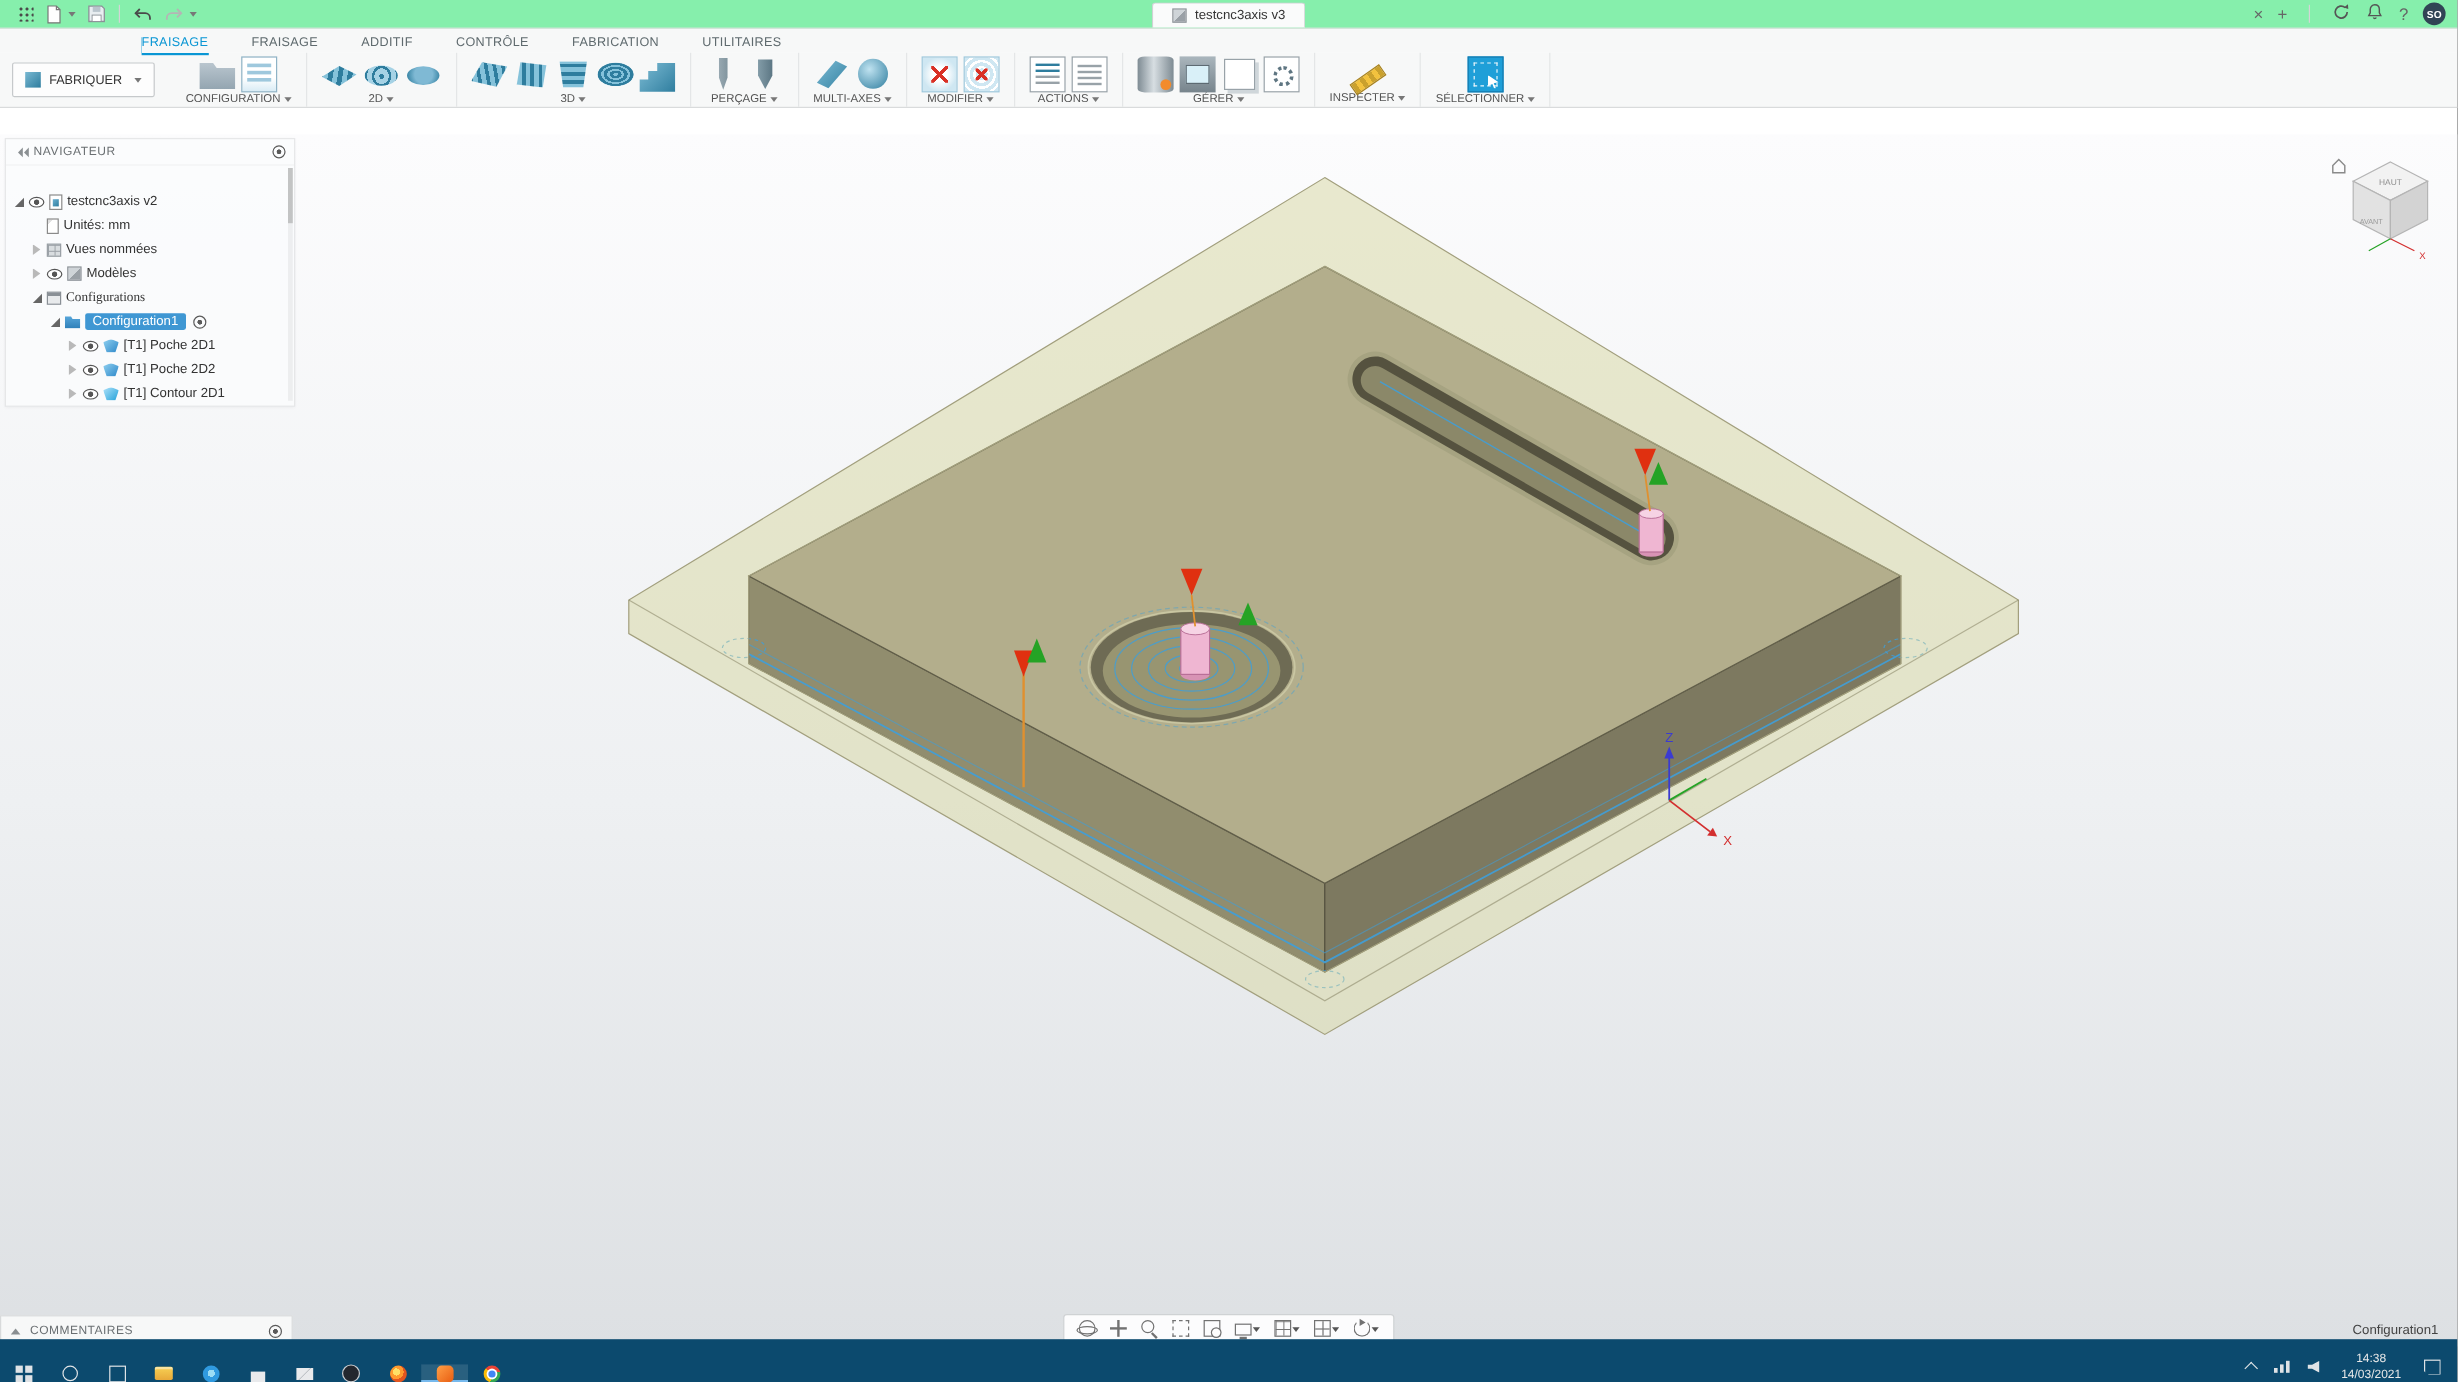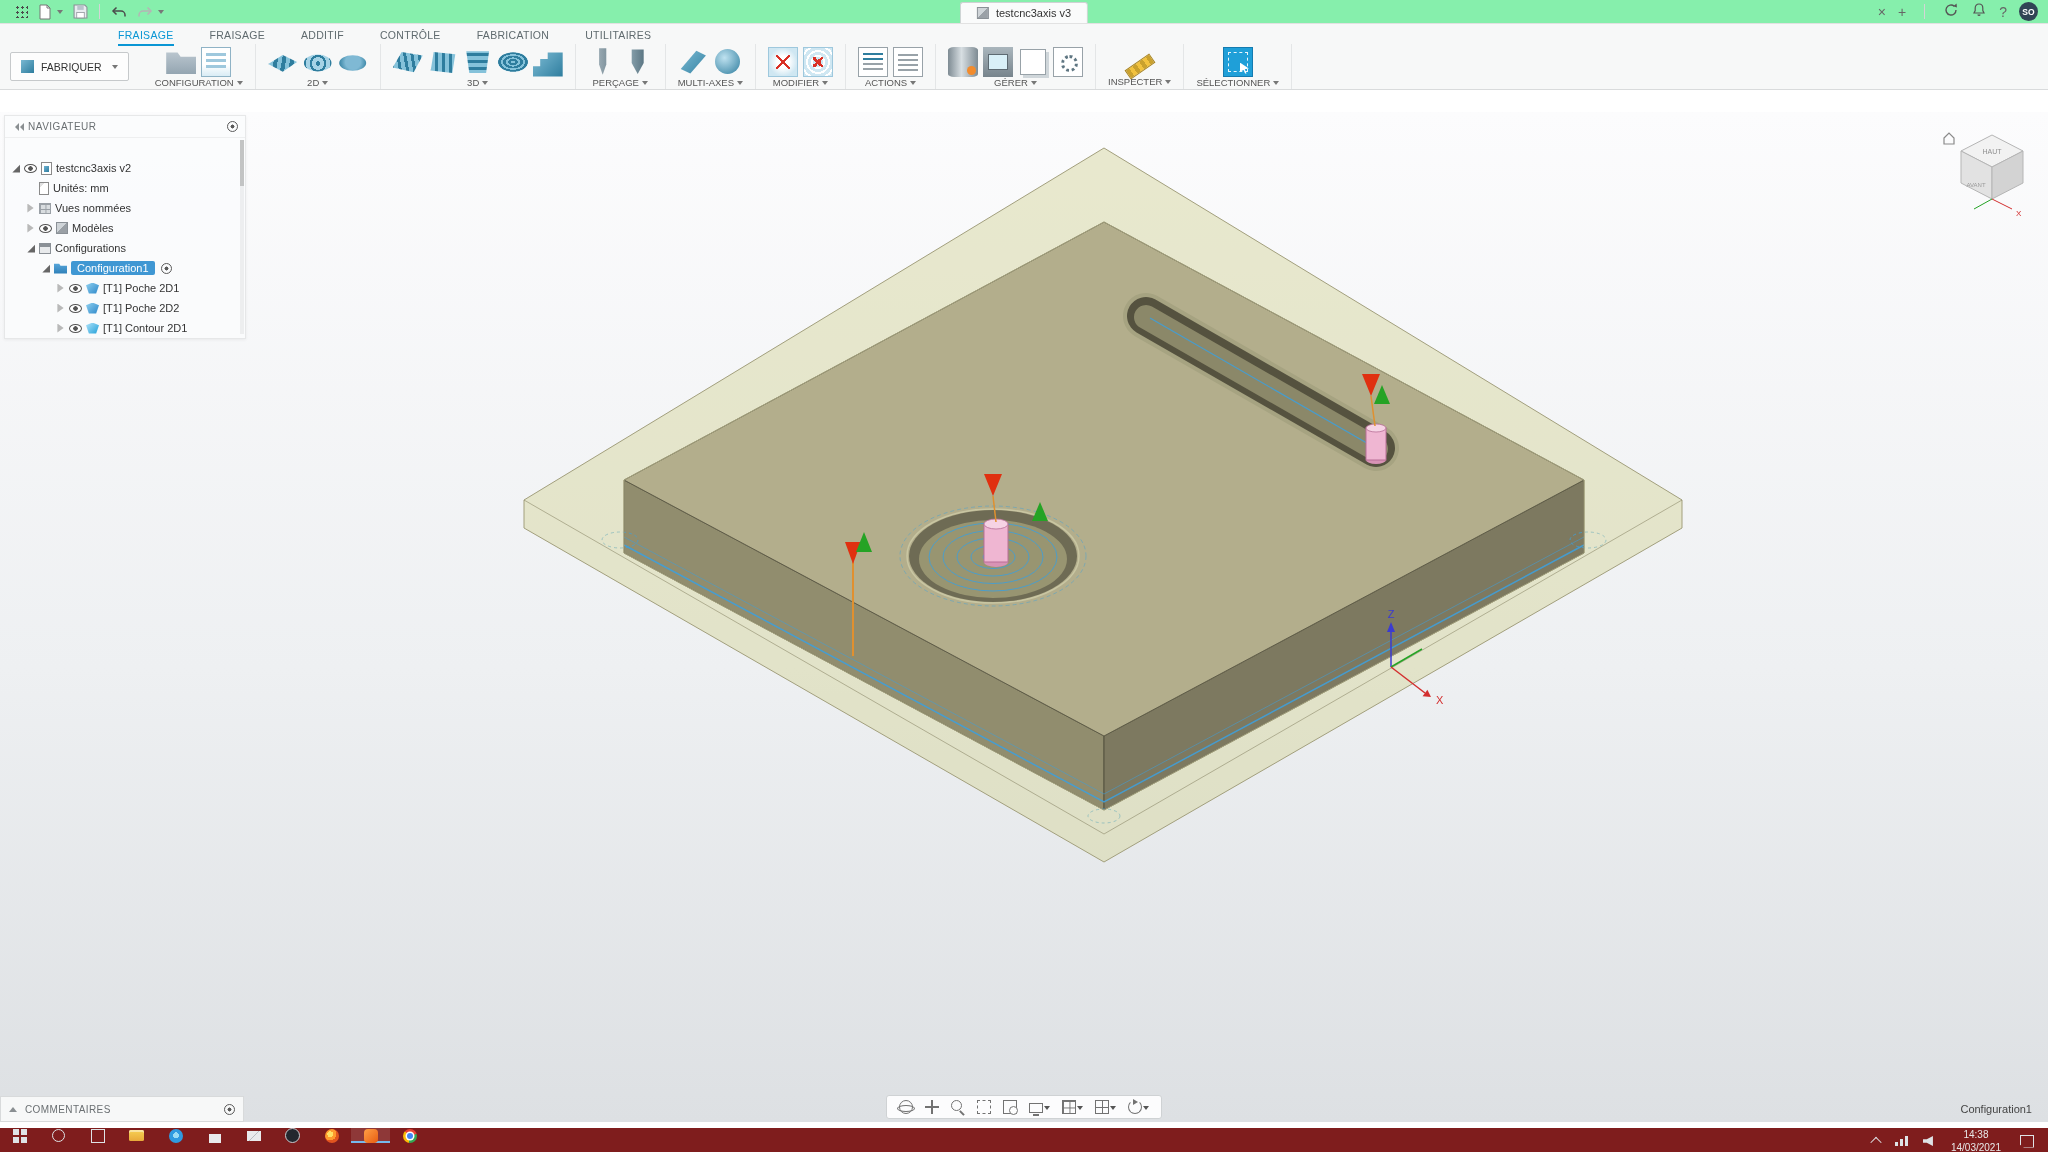--- a/index.html
+++ b/index.html
@@ -134,21 +134,21 @@
   .nvi-viewports{border:1px solid #444;background:linear-gradient(#444,#444) center/1px 100% no-repeat,linear-gradient(#444,#444) center/100% 1px no-repeat}
   .nvi-camera-settings{border:1.5px solid #444;border-radius:50%;border-top-color:transparent}
   .nvi-camera-settings::after{content:"";position:absolute;top:-2px;right:0;width:0;height:0;border:3px solid transparent;border-left:5px solid #444}
 
   
   .comments-bar{position:absolute;left:0;bottom:0;width:244px;height:26px;background:rgba(250,250,250,.88);border:1px solid #d8dadb;display:flex;align-items:center;gap:8px;padding:0 8px;font-size:10px;color:#6a6f72;letter-spacing:.4px}
   .chev-up{width:0;height:0;border:4.5px solid transparent;border-bottom:5.5px solid #8a8f92;transform:translateY(-2px)}
   .config-label{position:absolute;right:16px;bottom:7px;font-size:11px;color:#444}
 
   
-  .taskbar{position:absolute;left:0;right:0;bottom:0;height:24px;background:#7f1d1d;display:flex;align-items:flex-start;color:#e8e8e8}
+  .taskbar{position:absolute;left:0;right:0;bottom:0;height:36px;background:#0c4a6e;display:flex;align-items:flex-end;color:#e8e8e8}
   .tb-apps{display:flex;align-items:stretch}
   .tbi{width:39px;display:flex;align-items:center;justify-content:center;position:relative}
   .tbi::before{content:"";display:block}
   .tbi.active{background:rgba(255,255,255,.12);box-shadow:inset 0 -2px 0 #76b9ed}
   .tbi-start::before{width:14px;height:14px;background:linear-gradient(#dfe3e6,#dfe3e6),linear-gradient(#dfe3e6,#dfe3e6),linear-gradient(#dfe3e6,#dfe3e6),linear-gradient(#dfe3e6,#dfe3e6);background-repeat:no-repeat;background-size:6px 6px;background-position:0 0,8px 0,0 8px,8px 8px}
   .tbi-search::before{width:11px;height:11px;border:1.8px solid #dfe3e6;border-radius:50%}
   .tbi-task-view::before{width:12px;height:12px;border:1.6px solid #dfe3e6}
   .tbi-file-explorer::before{width:15px;height:11px;border-radius:1.5px;background:linear-gradient(#f7d154,#e8a93a);box-shadow:inset 0 2px 0 rgba(255,255,255,.45)}
   .tbi-edge::before{width:14px;height:14px;border-radius:50%;background:radial-gradient(circle at 50% 45%,#9adcf5 0 3px,#2f9ae0 3px)}
   .tbi-store::before{width:12px;height:9px;background:#e9eaec;margin-top:5px}
@@ -492,21 +492,21 @@
           <div class="nav-row" style="padding-left: 21px;">
             <span class="row-icons">
               <span class="mi mi-expand-closed"></span>
               <span class="mi mi-eye"></span>
               <span class="mi mi-cube"></span>
             </span>
             <span class="nav-label">Modèles</span>
             <span class="row-icons trail"></span>
           </div>
 
-          <div class="nav-row" style="padding-left: 21px;">
+          <div class="nav-row" style="padding-left: 21px; font-family: Liberation Serif, serif;">
             <span class="row-icons">
               <span class="mi mi-expand-open"></span>
               <span class="mi mi-configs"></span>
             </span>
             <span class="nav-label">Configurations</span>
             <span class="row-icons trail"></span>
           </div>
 
           <div class="nav-row" style="padding-left: 36px;">
             <span class="row-icons">

